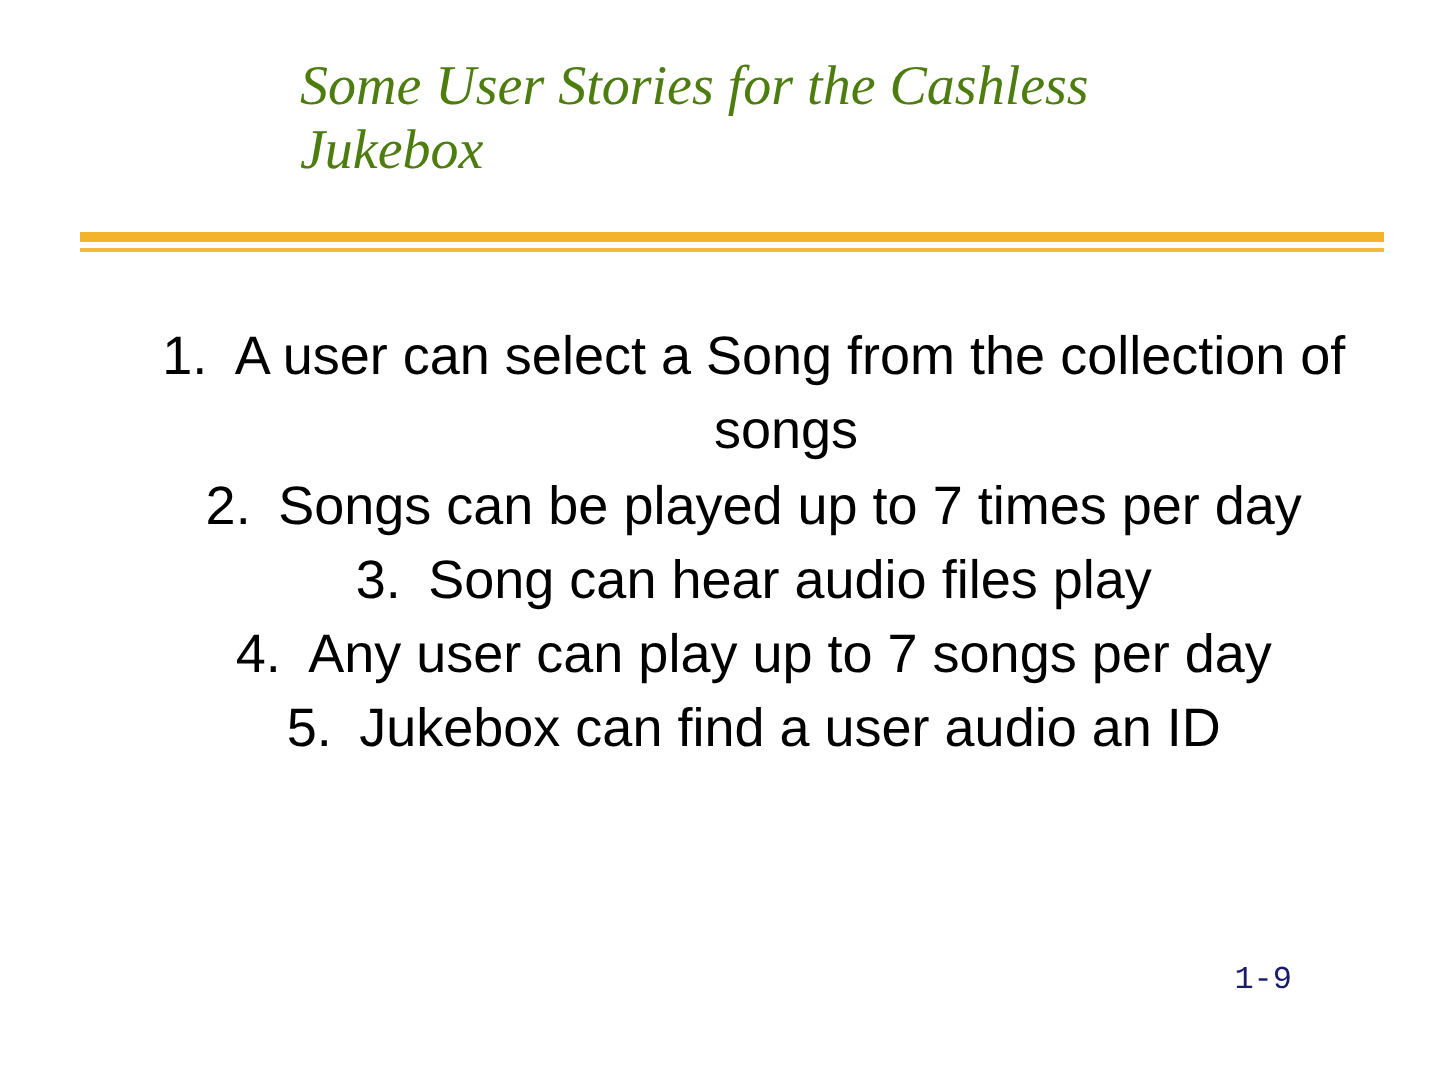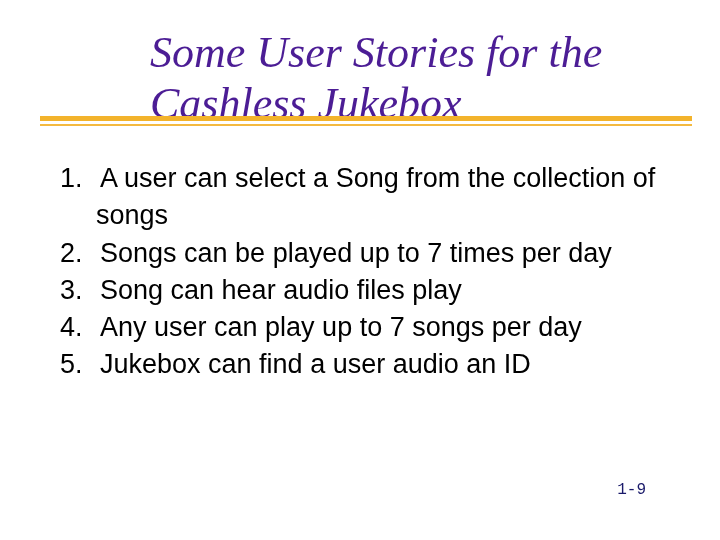--- a/index.html
+++ b/index.html
@@ -16,23 +16,23 @@
     position: relative;
     padding: 28px 40px 0 40px;
   }
   .title-wrap {
     margin-left: 110px;
     margin-right: 60px;
   }
   .title {
     font-family: "Times New Roman", Times, serif;
     font-style: italic;
-    font-size: 44px;
+    font-size: 28px;
     line-height: 1.15;
-    color: #4c1d95;
+    color: #4d7c0f;
     font-weight: 400;
   }
   .rule-wrap {
     position: absolute;
     left: 40px;
     right: 28px;
     top: 116px;
   }
   .rule-main {
     height: 5px;
@@ -44,20 +44,21 @@
     background: #f3b32b;
     width: 100%;
     margin-top: 3px;
     opacity: 0.9;
   }
   .content {
     position: absolute;
     top: 160px;
     left: 36px;
     right: 30px;
+    text-align: center;
   }
   .olist {
     list-style: none;
     counter-reset: item;
   }
   .olist li {
     counter-increment: item;
     font-size: 27px;
     line-height: 1.38;
     color: #000;

